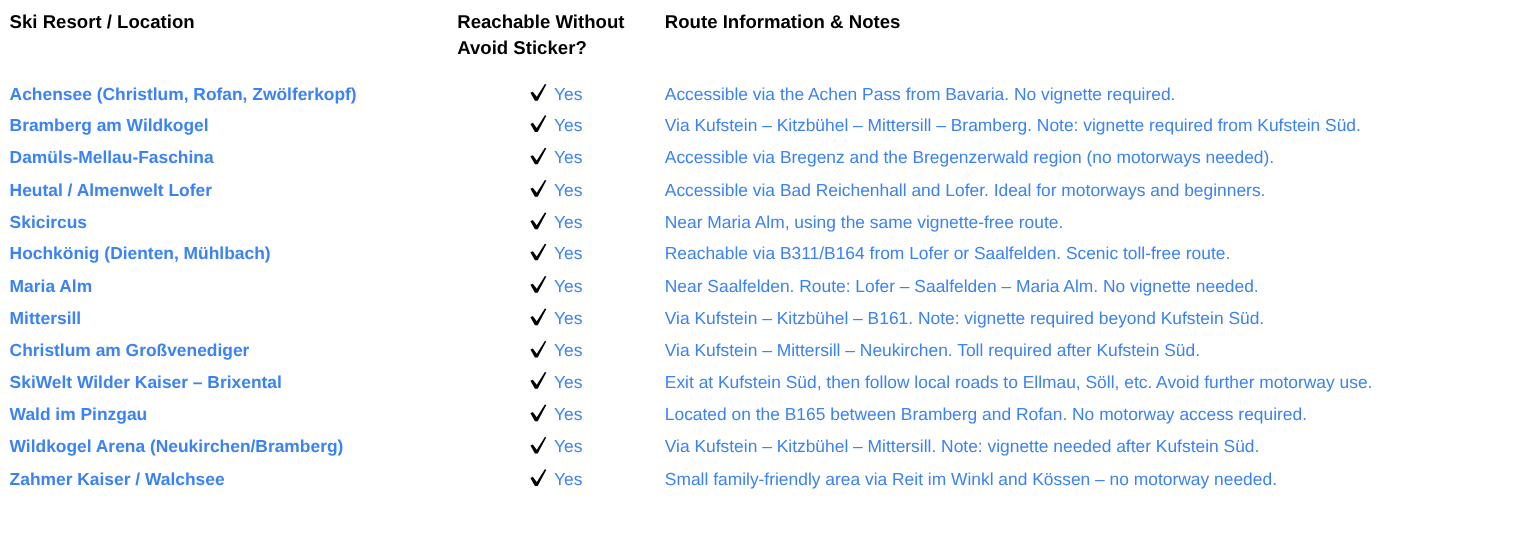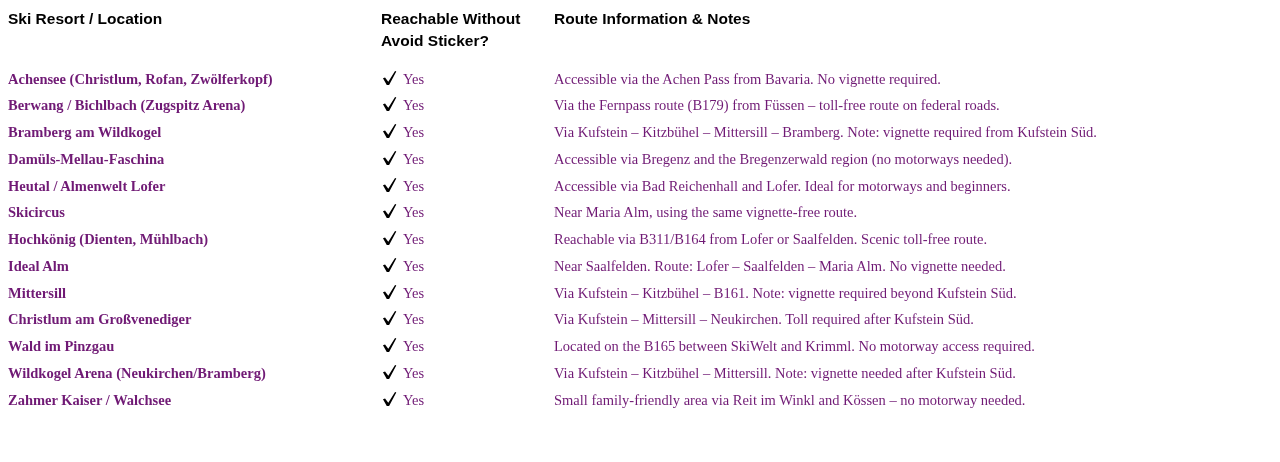--- a/index.html
+++ b/index.html
@@ -43,32 +43,32 @@
   thead th.th-toll { padding-left: 4px; }
   thead th.th-notes { padding-left: 2px; }
 
   thead tr.spacer-row td { height: 12px; padding: 0; border: none; }
 
   tbody td {
     vertical-align: top;
     font-size: 14.5px;
     line-height: 1.5;
     padding: 2.5px 8px 2.5px 8px;
-    color: #701a75;
-    font-family: Liberation Serif, serif;
+    color: #3b82f6;
   }
   td.resort {
     font-weight: bold;
     font-size: 14.5px;
     padding-left: 8px;
     white-space: nowrap;
   }
   td.toll {
     padding-left: 4px;
     white-space: nowrap;
+    text-align: center;
   }
   td.notes {
     padding-left: 2px;
     white-space: nowrap;
   }
   .check {
     display: inline-block;
     width: 18px;
     height: 18px;
     vertical-align: -4px;
@@ -107,27 +107,20 @@
     </thead>
     <tbody id="tbody">
         <tr>
           <td class="resort">Achensee (Christlum, Rofan, Zwölferkopf)</td>
           <td class="toll"><span class="check"><svg viewBox="0 0 20 20" width="18" height="18" aria-hidden="true">
                 <path d="M2.2 9.2 L6.4 16.6 L9.0 16.6 L17.0 1.6 L15.6 1.2 L8.1 13.0 L4.5 8.2 Z" fill="#000"></path>
               </svg></span><span class="yes-label">Yes</span></td>
           <td class="notes">Accessible via the Achen Pass from Bavaria. No vignette required.</td>
         </tr>
         <tr>
-          <td class="resort">Berwang / Bichlbach (Zugspitz Arena)</td>
-          <td class="toll"><span class="check"><svg viewBox="0 0 20 20" width="18" height="18" aria-hidden="true">
-                <path d="M2.2 9.2 L6.4 16.6 L9.0 16.6 L17.0 1.6 L15.6 1.2 L8.1 13.0 L4.5 8.2 Z" fill="#000"></path>
-              </svg></span><span class="yes-label">Yes</span></td>
-          <td class="notes">Via the Fernpass route (B179) from Füssen – toll-free route on federal roads.</td>
-        </tr>
-        <tr>
           <td class="resort">Bramberg am Wildkogel</td>
           <td class="toll"><span class="check"><svg viewBox="0 0 20 20" width="18" height="18" aria-hidden="true">
                 <path d="M2.2 9.2 L6.4 16.6 L9.0 16.6 L17.0 1.6 L15.6 1.2 L8.1 13.0 L4.5 8.2 Z" fill="#000"></path>
               </svg></span><span class="yes-label">Yes</span></td>
           <td class="notes">Via Kufstein – Kitzbühel – Mittersill – Bramberg. Note: vignette required from Kufstein Süd.</td>
         </tr>
         <tr>
           <td class="resort">Damüls-Mellau-Faschina</td>
           <td class="toll"><span class="check"><svg viewBox="0 0 20 20" width="18" height="18" aria-hidden="true">
                 <path d="M2.2 9.2 L6.4 16.6 L9.0 16.6 L17.0 1.6 L15.6 1.2 L8.1 13.0 L4.5 8.2 Z" fill="#000"></path>
@@ -149,46 +142,53 @@
           <td class="notes">Near Maria Alm, using the same vignette-free route.</td>
         </tr>
         <tr>
           <td class="resort">Hochkönig (Dienten, Mühlbach)</td>
           <td class="toll"><span class="check"><svg viewBox="0 0 20 20" width="18" height="18" aria-hidden="true">
                 <path d="M2.2 9.2 L6.4 16.6 L9.0 16.6 L17.0 1.6 L15.6 1.2 L8.1 13.0 L4.5 8.2 Z" fill="#000"></path>
               </svg></span><span class="yes-label">Yes</span></td>
           <td class="notes">Reachable via B311/B164 from Lofer or Saalfelden. Scenic toll-free route.</td>
         </tr>
         <tr>
-          <td class="resort">Ideal Alm</td>
+          <td class="resort">Maria Alm</td>
           <td class="toll"><span class="check"><svg viewBox="0 0 20 20" width="18" height="18" aria-hidden="true">
                 <path d="M2.2 9.2 L6.4 16.6 L9.0 16.6 L17.0 1.6 L15.6 1.2 L8.1 13.0 L4.5 8.2 Z" fill="#000"></path>
               </svg></span><span class="yes-label">Yes</span></td>
           <td class="notes">Near Saalfelden. Route: Lofer – Saalfelden – Maria Alm. No vignette needed.</td>
         </tr>
         <tr>
           <td class="resort">Mittersill</td>
           <td class="toll"><span class="check"><svg viewBox="0 0 20 20" width="18" height="18" aria-hidden="true">
                 <path d="M2.2 9.2 L6.4 16.6 L9.0 16.6 L17.0 1.6 L15.6 1.2 L8.1 13.0 L4.5 8.2 Z" fill="#000"></path>
               </svg></span><span class="yes-label">Yes</span></td>
           <td class="notes">Via Kufstein – Kitzbühel – B161. Note: vignette required beyond Kufstein Süd.</td>
         </tr>
         <tr>
           <td class="resort">Christlum am Großvenediger</td>
           <td class="toll"><span class="check"><svg viewBox="0 0 20 20" width="18" height="18" aria-hidden="true">
                 <path d="M2.2 9.2 L6.4 16.6 L9.0 16.6 L17.0 1.6 L15.6 1.2 L8.1 13.0 L4.5 8.2 Z" fill="#000"></path>
               </svg></span><span class="yes-label">Yes</span></td>
           <td class="notes">Via Kufstein – Mittersill – Neukirchen. Toll required after Kufstein Süd.</td>
         </tr>
         <tr>
+          <td class="resort">SkiWelt Wilder Kaiser – Brixental</td>
+          <td class="toll"><span class="check"><svg viewBox="0 0 20 20" width="18" height="18" aria-hidden="true">
+                <path d="M2.2 9.2 L6.4 16.6 L9.0 16.6 L17.0 1.6 L15.6 1.2 L8.1 13.0 L4.5 8.2 Z" fill="#000"></path>
+              </svg></span><span class="yes-label">Yes</span></td>
+          <td class="notes">Exit at Kufstein Süd, then follow local roads to Ellmau, Söll, etc. Avoid further motorway use.</td>
+        </tr>
+        <tr>
           <td class="resort">Wald im Pinzgau</td>
           <td class="toll"><span class="check"><svg viewBox="0 0 20 20" width="18" height="18" aria-hidden="true">
                 <path d="M2.2 9.2 L6.4 16.6 L9.0 16.6 L17.0 1.6 L15.6 1.2 L8.1 13.0 L4.5 8.2 Z" fill="#000"></path>
               </svg></span><span class="yes-label">Yes</span></td>
-          <td class="notes">Located on the B165 between SkiWelt and Krimml. No motorway access required.</td>
+          <td class="notes">Located on the B165 between Bramberg and Rofan. No motorway access required.</td>
         </tr>
         <tr>
           <td class="resort">Wildkogel Arena (Neukirchen/Bramberg)</td>
           <td class="toll"><span class="check"><svg viewBox="0 0 20 20" width="18" height="18" aria-hidden="true">
                 <path d="M2.2 9.2 L6.4 16.6 L9.0 16.6 L17.0 1.6 L15.6 1.2 L8.1 13.0 L4.5 8.2 Z" fill="#000"></path>
               </svg></span><span class="yes-label">Yes</span></td>
           <td class="notes">Via Kufstein – Kitzbühel – Mittersill. Note: vignette needed after Kufstein Süd.</td>
         </tr>
         <tr>
           <td class="resort">Zahmer Kaiser / Walchsee</td>

